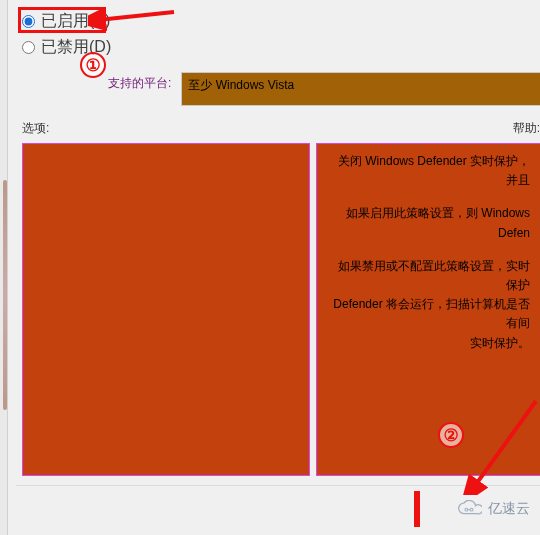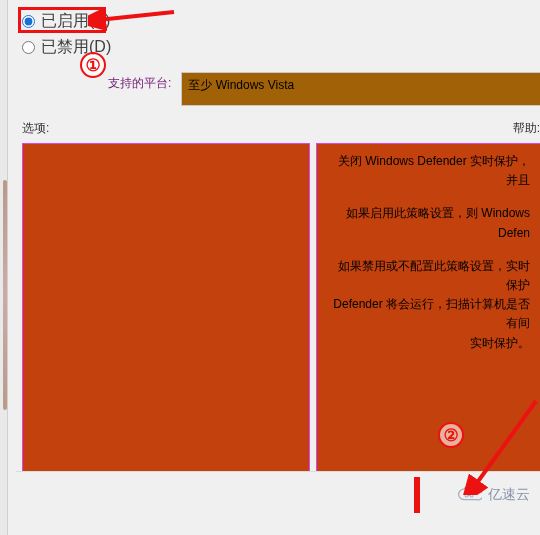--- a/index.html
+++ b/index.html
@@ -129,21 +129,21 @@
   .arrow {
     position: absolute;
     pointer-events: none;
   }
   .arrow svg { display:block; }
   .a1 { left: 88px; top: 2px; }
   .a2 { left: 462px; top: 395px; }
   
   .bottom-bar {
     position: absolute;
-    bottom: 18px; left: 8px; right: 0;
+    bottom: 4px; left: 8px; right: 0;
     height: 46px;
     background: #f0f0f0;
     border-top: 1px solid #dcdcdc;
     display:flex;
     justify-content:flex-end;
     align-items:center;
     padding-right: 10px;
   }
   .red-btn-edge {
     position:absolute;

